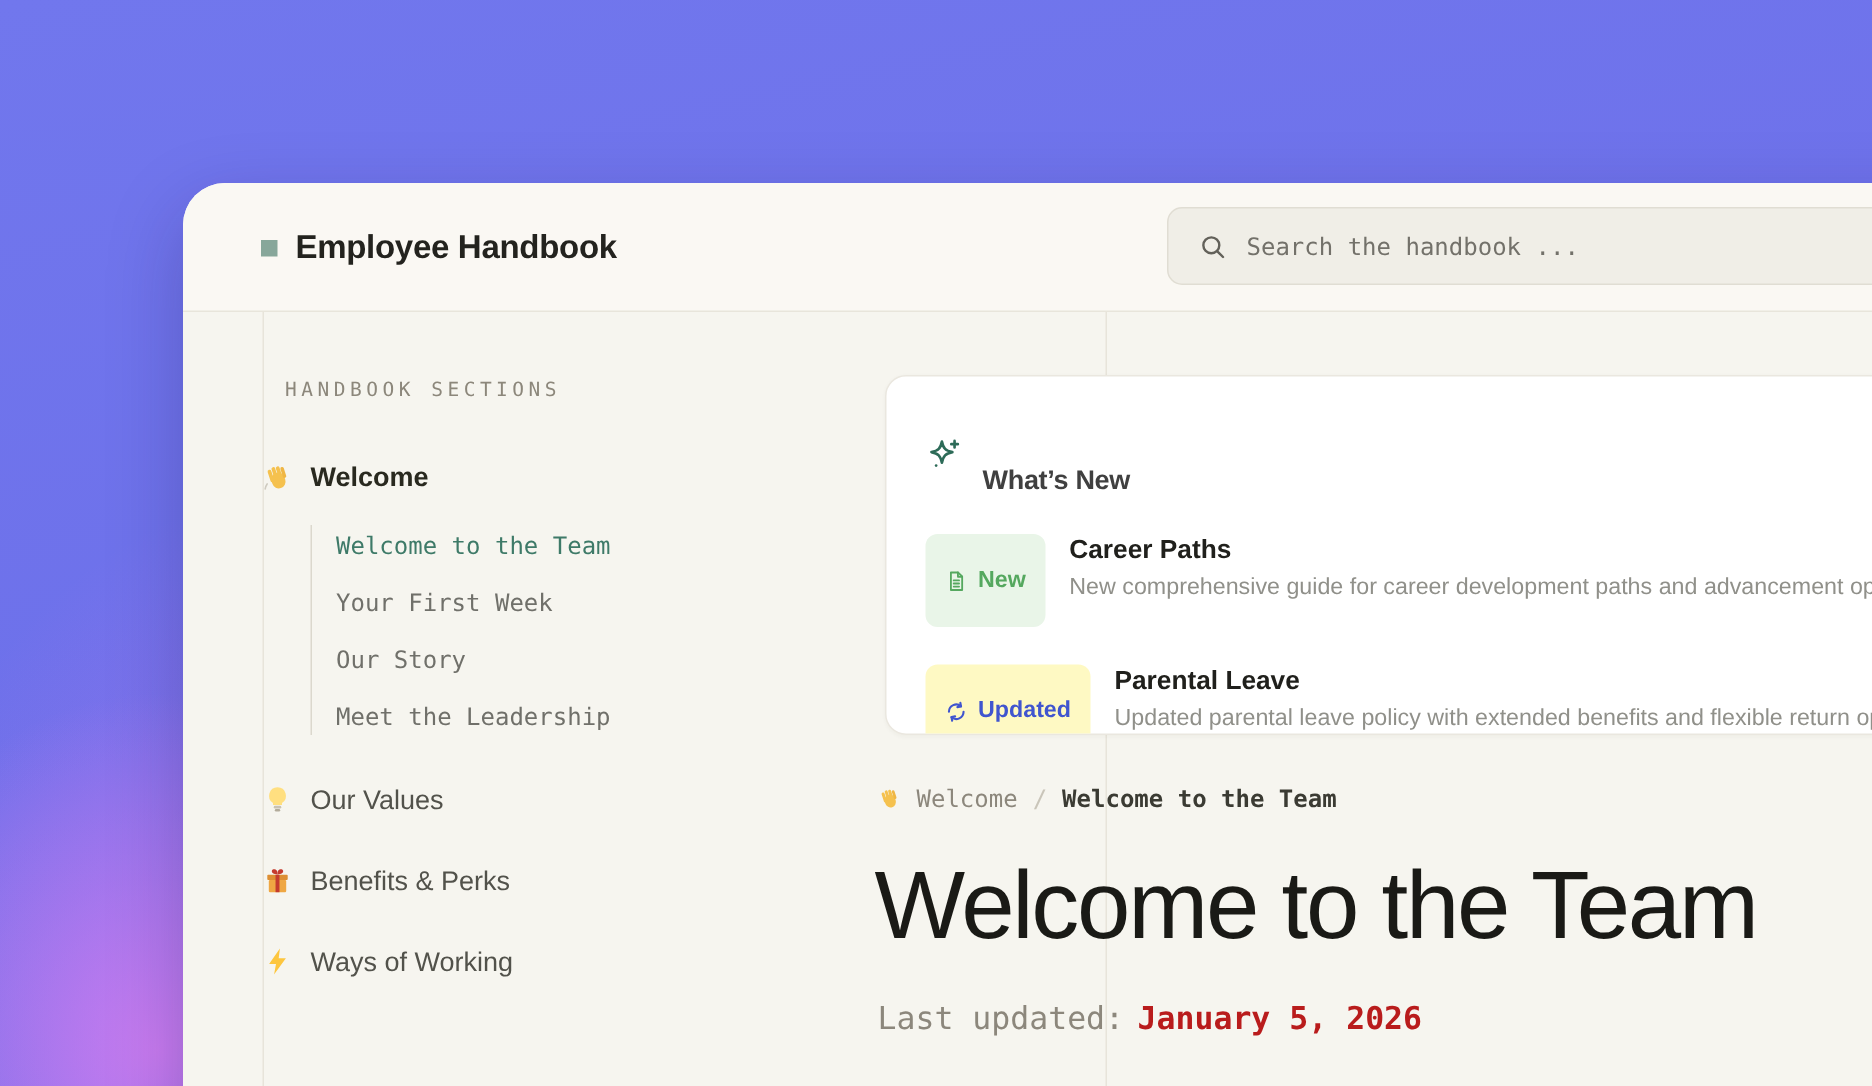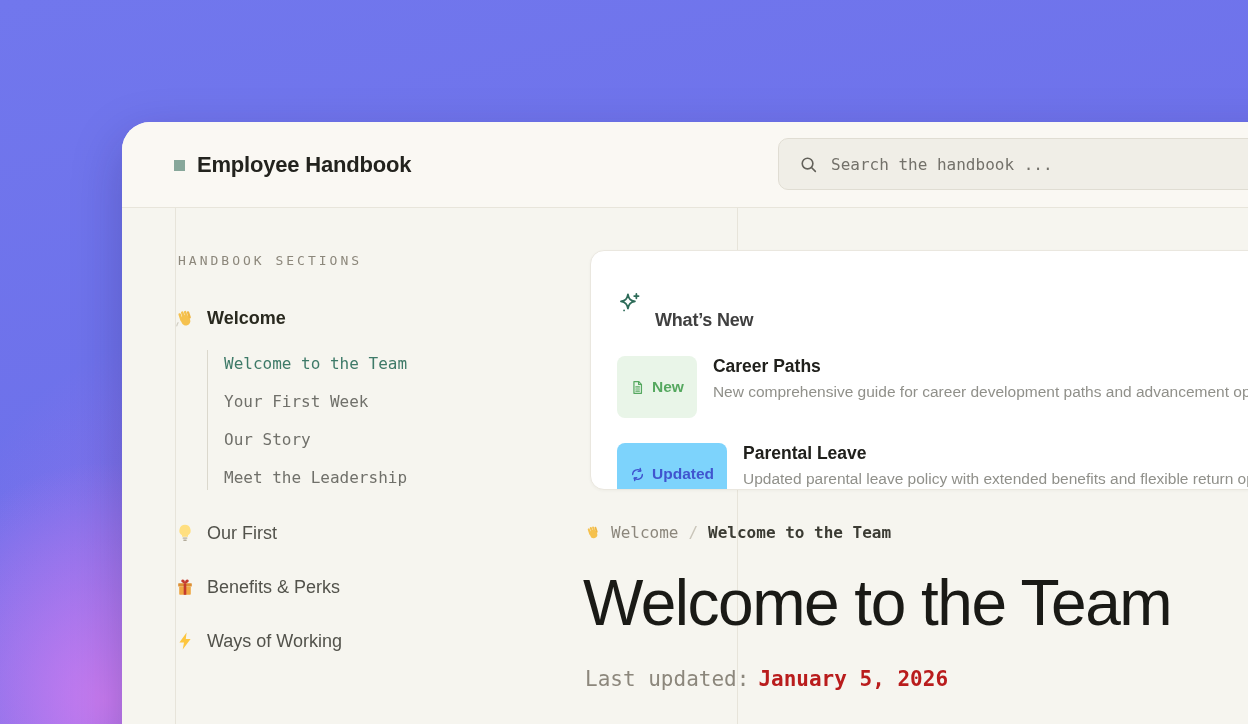--- a/index.html
+++ b/index.html
@@ -39,21 +39,21 @@
     font-family:"DejaVu Sans Mono", monospace; font-size:16px; color:#4B4A44;
   }
   .searchbox input::placeholder { color:#73716A; opacity:1; }
 
   
   .vline { position:absolute; top:86px; bottom:0; width:1px; background:#E7E4DA; z-index:1; }
   .vline-1 { left:53px; }
   .vline-2 { left:615px; }
 
   
-  .sb-label { position:absolute; left:56px; top:131px; z-index:3;
+  .sb-label { position:absolute; left:68px; top:131px; z-index:3;
     font-size:13px; letter-spacing:3px; color:#8C877B; }
   .sb-top-row { position:absolute; left:53px; top:186px; z-index:3;
     display:flex; align-items:center; gap:12px; cursor:pointer; }
   .sb-top-row .lbl { font-size:18px; font-weight:700; color:#29291F; }
   .indent-guide { position:absolute; left:85px; top:228px; height:140px; width:1px;
     background:#DBD8CD; z-index:2; }
   .sb-sublist { position:absolute; left:102px; top:232px; z-index:3; }
   .sb-subitem { font-size:16px; color:#70706A; height:22px; margin-bottom:16px;
     white-space:nowrap; cursor:pointer; }
   .sb-subitem.active { color:#3E7A68; }
@@ -70,21 +70,21 @@
     box-shadow:0 1px 3px rgba(40,40,30,0.04); padding:25px 26px; overflow:hidden;
   }
   .wn-head { display:flex; align-items:center; gap:13px; }
   .wn-title { font-size:18px; font-weight:700; color:#404040; letter-spacing:-0.2px;margin-top:34px; }
   .wn-items { margin-top:25px; }
   .wn-item { display:flex; gap:16px; margin-bottom:25px; cursor:pointer; }
   .wn-badge { flex:0 0 auto; align-self:flex-start; display:inline-flex; align-items:center;
     gap:7px; padding:22px 13px; border-radius:8px; font-size:15.5px; font-weight:600;
     white-space:nowrap; }
   .wn-badge.new { background:#E9F5E8; color:#55A85F; }
-  .wn-badge.updated { background:#7dd3fc; color:#4055CF; }
+  .wn-badge.updated { background:#fef9c3; color:#4055CF; }
   .wn-text { min-width:0; }
   .wn-item-title { font-size:17.5px; font-weight:600; color:#20201C; white-space:nowrap; }
   .wn-item-desc { margin-top:6px; font-size:15.5px; color:#90908A; white-space:nowrap; }
 
   
   .breadcrumb { position:absolute; left:463px; top:401px; z-index:3;
     display:flex; align-items:center; gap:10px; }
   .bc-section { font-size:16px; color:#8C877C; cursor:pointer; }
   .bc-sep { font-size:16px; color:#C9C5B9; }
   .bc-page { font-size:16px; font-weight:700; color:#3B3B33; }
@@ -146,21 +146,21 @@
 
     <div class="sb-sections">
       <div class="sb-section">
         <span class="emoji">
           <svg width="20" height="20" viewBox="0 0 20 20">
             <path d="M10 1.8 a5.7 5.7 0 0 1 3 10.5 l0 1.4 h-6 l0 -1.4 A5.7 5.7 0 0 1 10 1.8 Z" fill="#FFDF80"></path>
             <rect x="7.5" y="14.2" width="5" height="1.8" rx="0.9" fill="#C9C2B2"></rect>
             <rect x="8.2" y="16.4" width="3.6" height="1.6" rx="0.8" fill="#B3AC9B"></rect>
           </svg>
         </span>
-        <span class="lbl">Our First</span>
+        <span class="lbl">Our Values</span>
       </div>
       <div class="sb-section">
         <span class="emoji">
           <svg width="20" height="20" viewBox="0 0 20 20">
             <rect x="3.2" y="6.2" width="13.6" height="3.4" rx="0.6" fill="#DD8F34"></rect>
             <rect x="4.2" y="9.6" width="11.6" height="8.2" rx="0.8" fill="#EFA743"></rect>
             <rect x="8.7" y="6.2" width="2.6" height="11.6" fill="#C43B2E"></rect>
             <path d="M10 6 C7.5 6 5.8 4.9 6.3 3.4 C6.7 2.2 8.6 2.2 9.5 3.4 C9.9 3.9 10 4.6 10 6 Z" fill="#C43B2E"></path>
             <path d="M10 6 C12.5 6 14.2 4.9 13.7 3.4 C13.3 2.2 11.4 2.2 10.5 3.4 C10.1 3.9 10 4.6 10 6 Z" fill="#C43B2E"></path>
           </svg>

